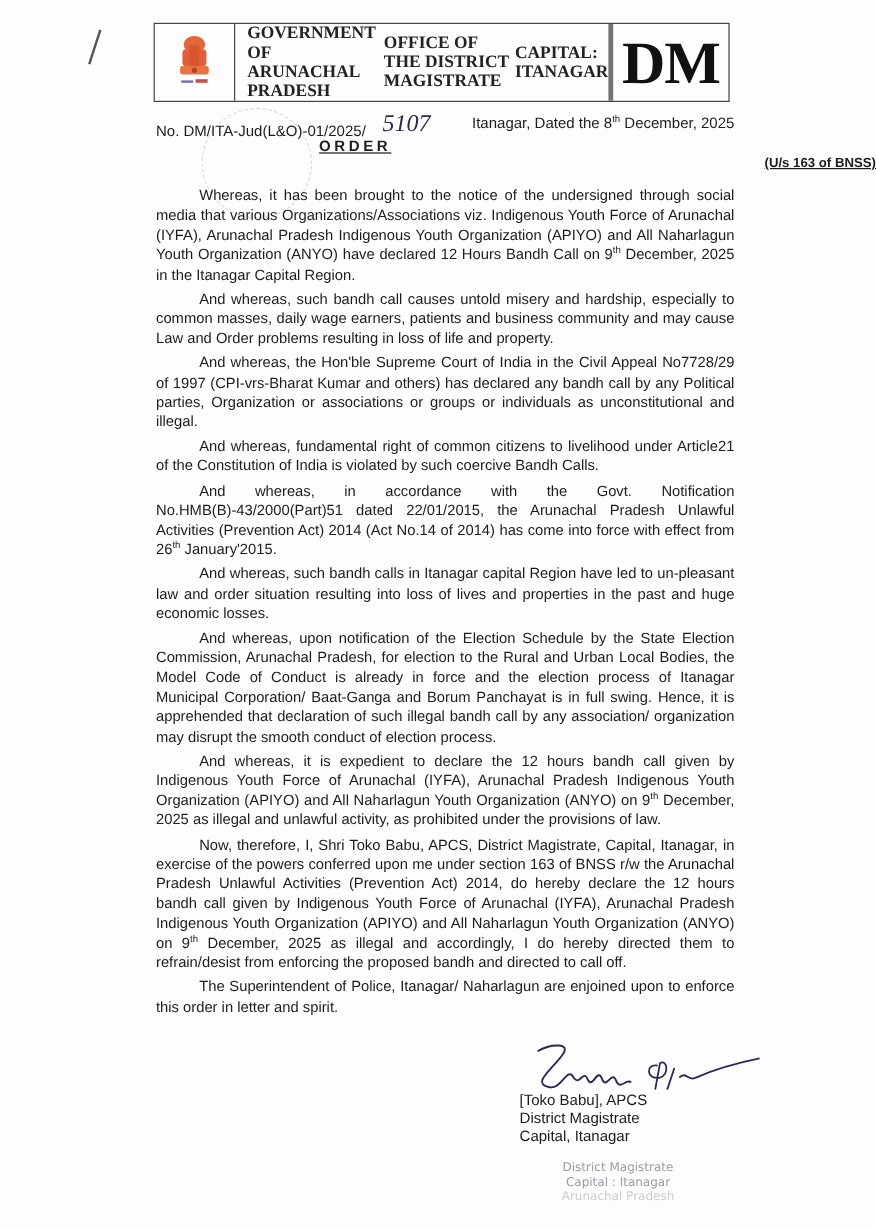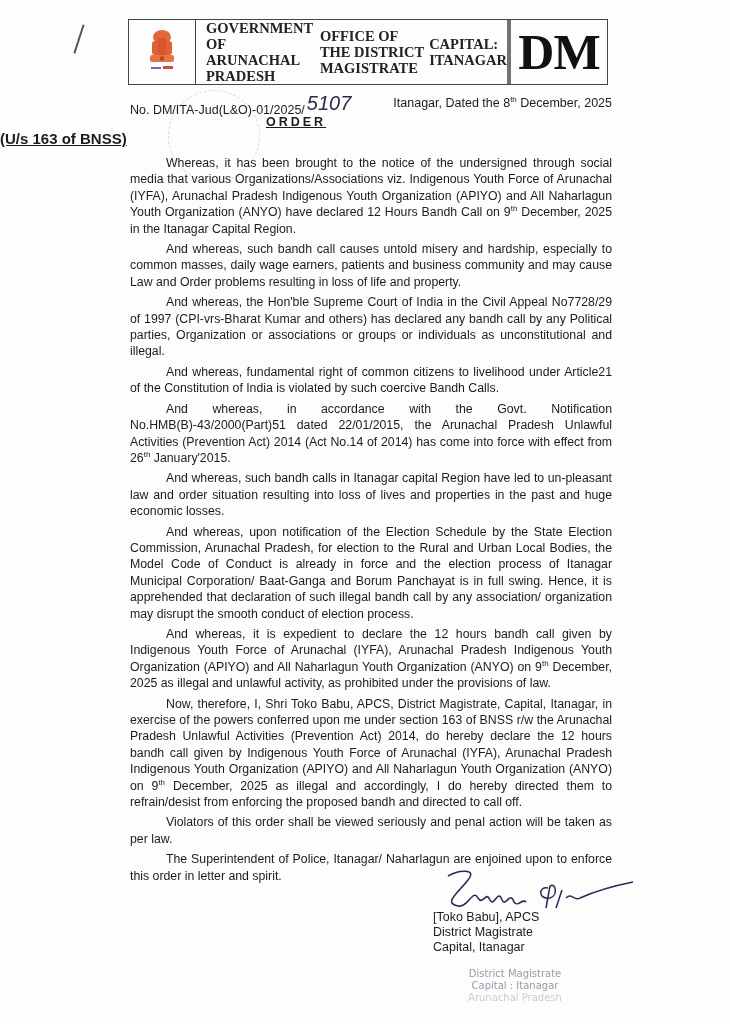--- a/index.html
+++ b/index.html
@@ -11,26 +11,26 @@
   .header-box {
     position: absolute; left: 128px; top: 19px; width: 480px; height: 66px;
     border: 1px solid #444; display: flex; box-sizing: border-box;
   }
   .emblem-cell { width: 66px; border-right: 1px solid #444; display: flex; align-items: center; justify-content: center; }
   .title-cell { flex: 1; display: flex; align-items: center; justify-content: center;
     font-family: "Liberation Serif", serif; font-weight: bold; font-size: 14.5px; line-height: 16px; color: #222; padding-left: 10px; }
   .dm-cell { width: 96px; border-left: 4px solid #737373; display: flex; align-items: center; justify-content: center;
     font-family: "Liberation Serif", serif; font-weight: bold; font-size: 50px; color: #111; letter-spacing: -1px; }
   .ref-line { position: absolute; top: 96px; left: 130px; width: 482px; font-size: 12.5px; display: flex; justify-content: space-between; }
-  .handwritten { font-family: Liberation Sans, sans-serif; font-style: italic; font-size: 20px; color: #2a2a4a; margin-left: 2px; position: relative; top: -4px; }
+  .handwritten { font-family: Liberation Serif, serif; font-style: italic; font-size: 20px; color: #2a2a4a; margin-left: 14px; position: relative; top: -4px; }
   .ref-left { display: flex; align-items: baseline; }
   .ref-right { padding-right: 0px; }
   sup { font-size: 8px; vertical-align: super; line-height: 0; }
   .order-title { position: absolute; top: 115px; left: 0; width: 592px; text-align: center; font-weight: bold; font-size: 12.5px; letter-spacing: 3px; text-decoration: underline; }
-  .order-sub { position: absolute; top: 130px; left: 0; width: 730px; text-align: left; font-weight: bold; font-size: 15px; text-decoration: underline; }
+  .order-sub { position: absolute; top: 130px; left: 0; width: 730px; text-align: right; font-weight: bold; font-size: 11px; text-decoration: underline; }
   .stamp-faint { position: absolute; left: 168px; top: 90px; width: 90px; height: 90px; border-radius: 50%; border: 1.5px dashed #c8c8d0; opacity: 0.7; }
   .body-text { position: absolute; top: 155px; left: 130px; width: 482px; font-size: 12.3px; line-height: 16.4px; text-align: justify; }
   .body-text p { margin: 0 0 4px 0; text-indent: 36px; }
   .body-text b { font-weight: normal; }
   .signature { position: absolute; left: 438px; top: 868px; width: 200px; height: 50px; }
   .sign-block { position: absolute; left: 433px; top: 910px; font-size: 12.5px; line-height: 15px; }
   .sign-block div { white-space: nowrap; }
   .seal { position: absolute; left: 455px; top: 968px; font-family: "DejaVu Sans", sans-serif; font-size: 10px; line-height: 12px; color: #9a9aa8; text-align: center; width: 120px; }
 </style>
 </head>
@@ -75,21 +75,20 @@
 <div class="body-text">
   <p><b>Whereas</b><span>, it has been brought to the notice of the undersigned through social media that various Organizations/Associations viz. </span><b>Indigenous Youth Force of Arunachal (IYFA), Arunachal Pradesh Indigenous Youth Organization (APIYO) and All Naharlagun Youth Organization (ANYO)</b><span> have declared 12 Hours Bandh Call on 9</span><sup>th</sup><span> December, 2025 in the Itanagar Capital Region.</span></p>
   <p><b>And whereas</b><span>, such bandh call causes untold misery and hardship, especially to common masses, daily wage earners, patients and business community and may cause Law and Order problems resulting in loss of life and property.</span></p>
   <p><b>And whereas</b><span>, the Hon'ble Supreme Court of India in the Civil Appeal No7728/29 of 1997 (CPI-vrs-Bharat Kumar and others) has declared any bandh call by any Political parties, Organization or associations or groups or individuals as unconstitutional and illegal.</span></p>
   <p><b>And whereas</b><span>, fundamental right of common citizens to livelihood under Article21 of the Constitution of India is violated by such coercive Bandh Calls.</span></p>
   <p><b>And whereas</b><span>, in accordance with the Govt. Notification No.HMB(B)-43/2000(Part)51 dated 22/01/2015, the Arunachal Pradesh Unlawful Activities (Prevention Act) 2014 (Act No.14 of 2014) has come into force with effect from 26</span><sup>th</sup><span> January'2015.</span></p>
   <p><b>And whereas</b><span>, such bandh calls in Itanagar capital Region have led to un-pleasant law and order situation resulting into loss of lives and properties in the past and huge economic losses.</span></p>
   <p><b>And whereas,</b><span> upon notification of the Election Schedule by the State Election Commission, Arunachal Pradesh, for election to the Rural and Urban Local Bodies, the Model Code of Conduct is already in force and the election process of Itanagar Municipal Corporation/ Baat-Ganga and Borum Panchayat is in full swing. Hence, it is apprehended that declaration of such illegal bandh call by any association/ organization may disrupt the smooth conduct of election process.</span></p>
   <p><b>And whereas</b><span>, it is expedient to declare the 12 hours bandh call given by </span><b>Indigenous Youth Force of Arunachal (IYFA), Arunachal Pradesh Indigenous Youth Organization (APIYO) and All Naharlagun Youth Organization (ANYO)</b><span> on 9</span><sup>th</sup><span> December, 2025 </span><b>as illegal and unlawful activity</b><span>, as prohibited under the provisions of law.</span></p>
   <p><span>Now, therefore, </span><b>I, Shri Toko Babu, APCS, District Magistrate</b><span>, Capital, Itanagar, in exercise of the powers conferred upon me under section 163 of BNSS r/w the Arunachal Pradesh  Unlawful Activities (Prevention Act) 2014, do hereby declare the 12 hours bandh call given by </span><b>Indigenous Youth Force of Arunachal (IYFA), Arunachal Pradesh Indigenous Youth Organization (APIYO) and All Naharlagun Youth Organization (ANYO)</b><span> on </span><b><span>9</span><sup>th</sup><span> December, 2025</span></b><span> as </span><b>illegal</b><span> and accordingly, I do hereby directed them to refrain/desist from enforcing the proposed bandh and directed to call off.</span></p>
-  <p><span>Violators of this order shall be viewed seriously and penal action will be taken as per law.</span></p>
   <p><span>The Superintendent of Police, Itanagar/ Naharlagun are enjoined upon to enforce this order in letter and spirit.</span></p>
 </div>
 
 <svg class="signature" viewBox="0 0 200 50">
   <path d="M10 8 C20 2, 40 0, 30 12 C20 25, 5 35, 20 38 C30 40, 35 20, 40 30 C45 38, 48 22, 52 32 C56 40, 60 20, 64 32 C68 40, 72 22, 76 34 C80 40, 84 30, 88 34" fill="none" stroke="#2a2a55" stroke-width="1.6"></path>
   <path d="M110 20 C100 18, 100 32, 112 30 C120 28, 118 14, 112 18 L108 40" fill="none" stroke="#2a2a55" stroke-width="1.5"></path>
   <path d="M124 22 L118 40 M128 30 C134 24, 136 34, 142 30 C160 22, 175 18, 195 14" fill="none" stroke="#2a2a55" stroke-width="1.5"></path>
 </svg>
 
 <div class="sign-block">

